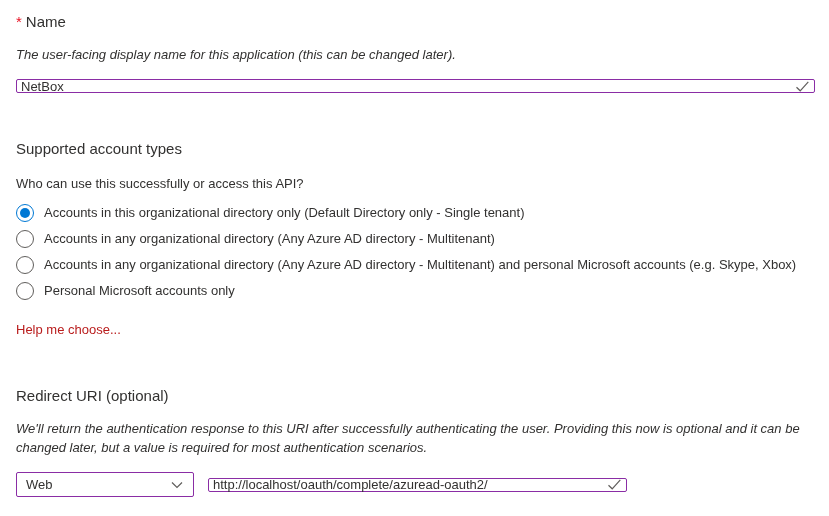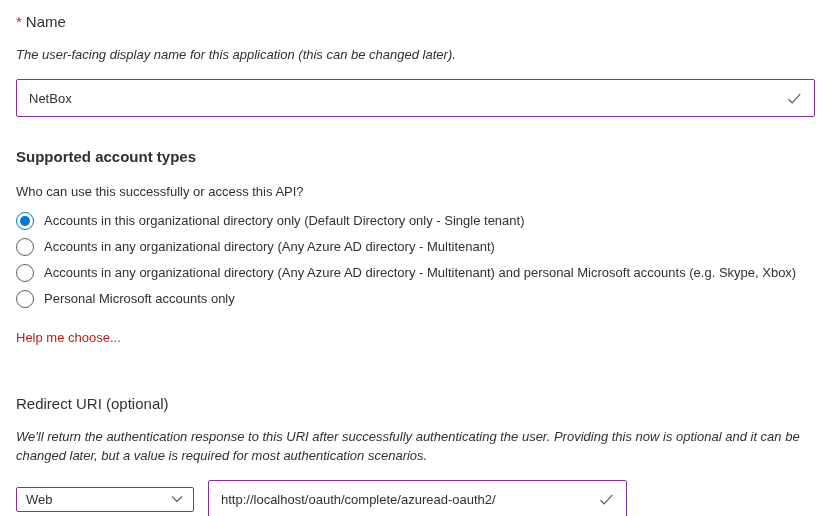--- a/index.html
+++ b/index.html
@@ -15,41 +15,41 @@
   .page { padding: 0 14px 0 16px; }
 
   .section-title {
     margin: 0;
     font-size: 15px;
     font-weight: 400;
     line-height: 19px;
     color: #323130;
   }
   .title-name { margin-top: 12px; }
-  .title-account { margin-top: 30px; font-weight: bold; }
+  .title-account { margin-top: 46px; }
   .title-redirect { margin-top: 48px; }
   .required { color: #e81123; margin-right: 4px; }
 
   .field-desc {
     margin: 14px 0 0 0;
     font-size: 13px;
     line-height: 19px;
     color: #323130;
     max-width: 806px;
     font-style: italic;
   }
 
   .input-box {
     margin-top: 15px;
-    height: 38px;
+    height: 14px;
     border: 1px solid #8a2da5;
     border-radius: 2px;
     display: flex;
     align-items: center;
-    padding: 0 12px;
+    padding: 0 4px;
     background: #fff;
   }
   .input-box input {
     border: none;
     outline: none;
     flex: 1 1 auto;
     font-family: "Liberation Sans", "DejaVu Sans", sans-serif;
     font-size: 13px;
     color: #323130;
     padding: 0;

